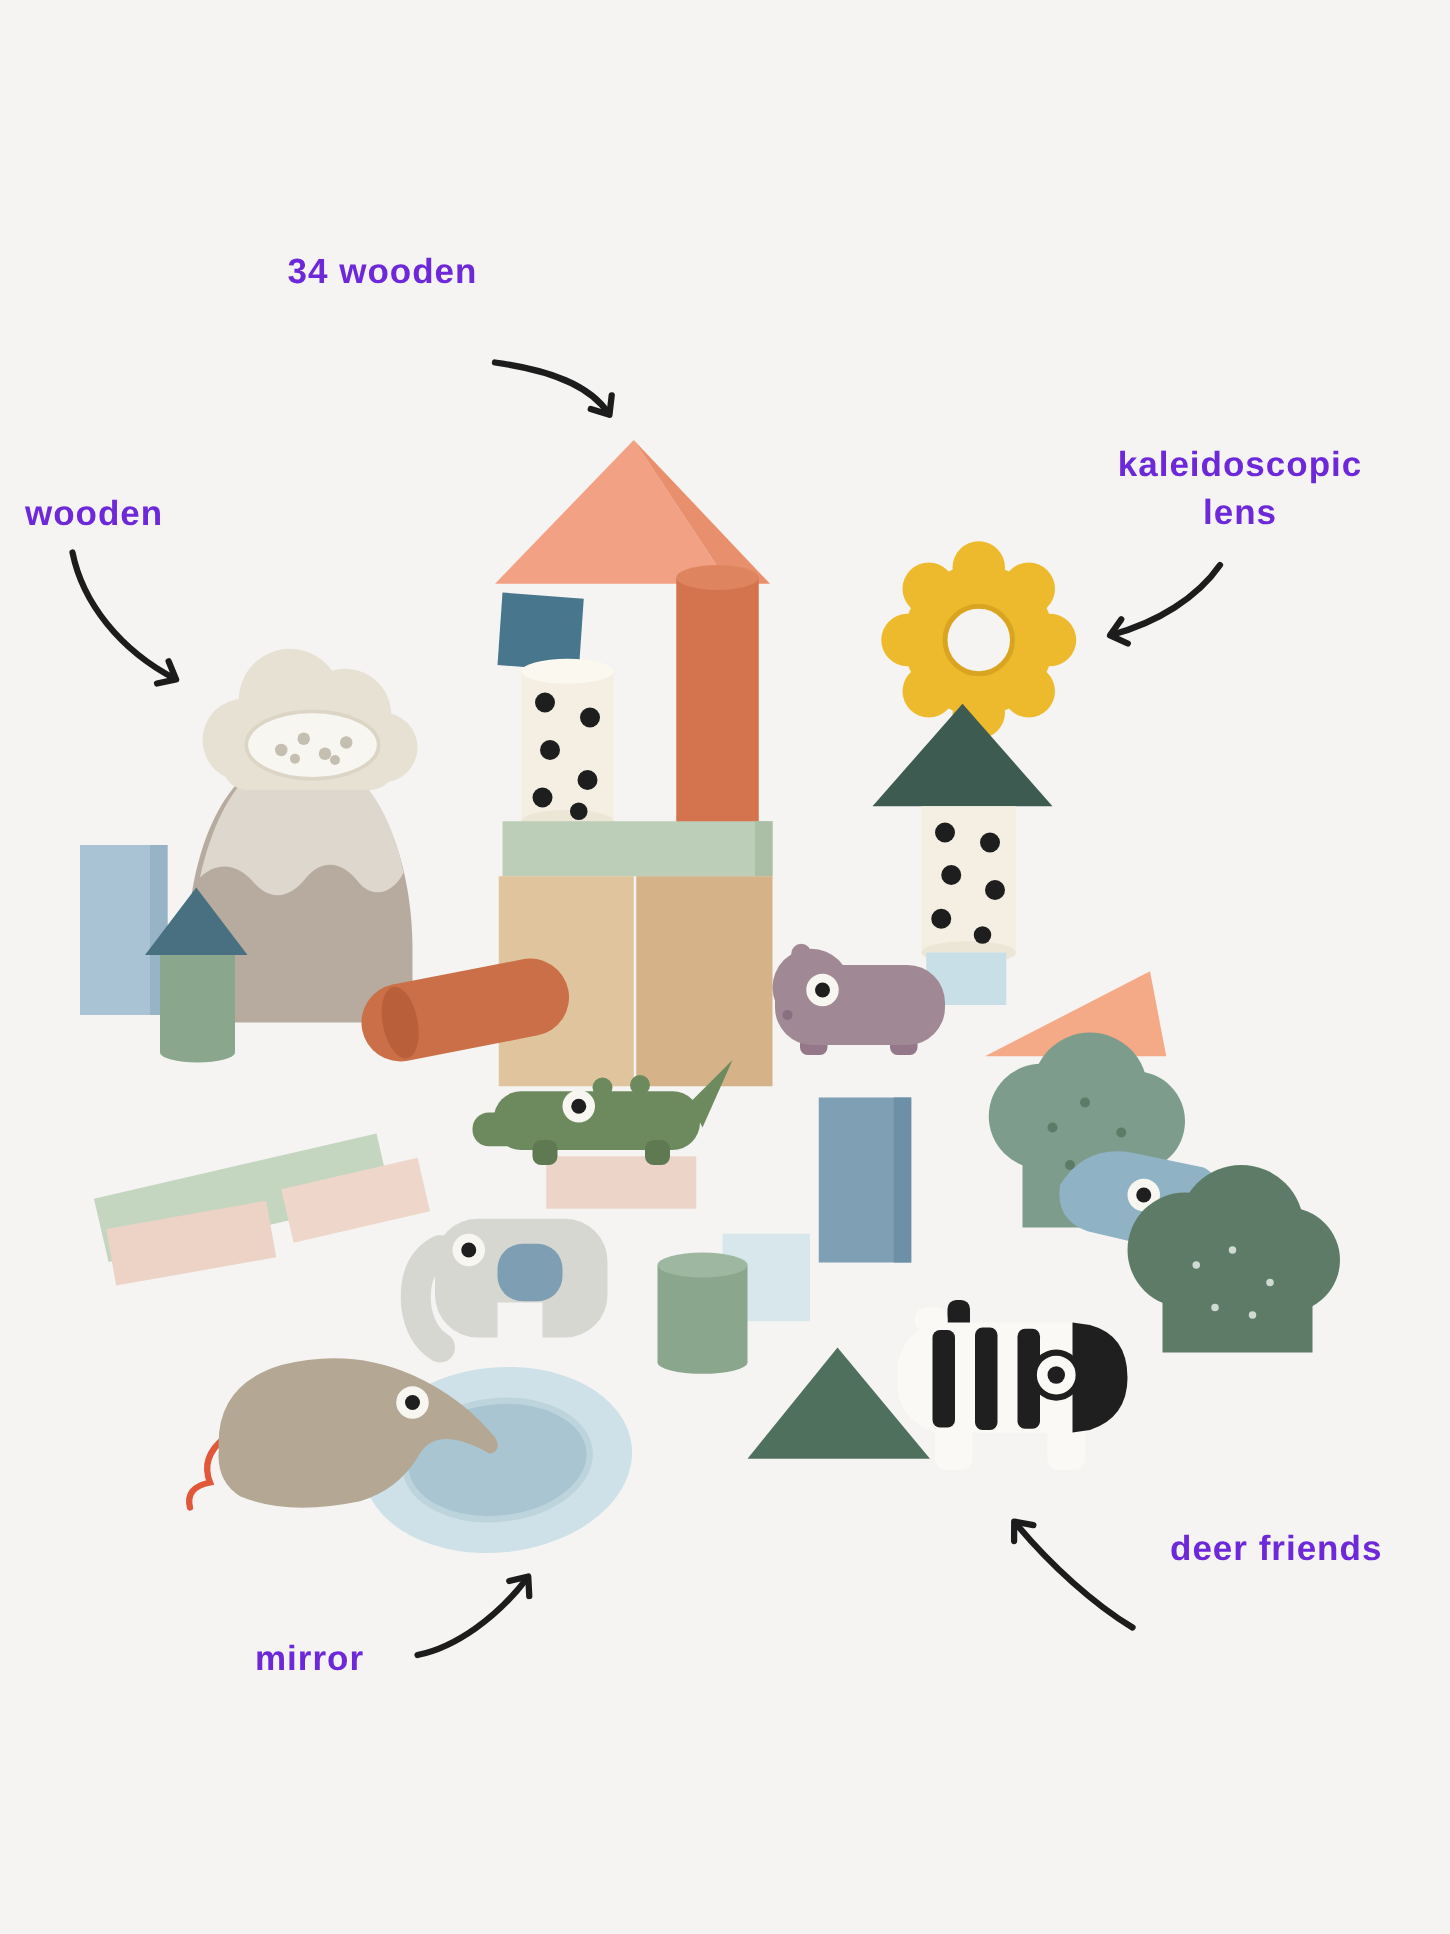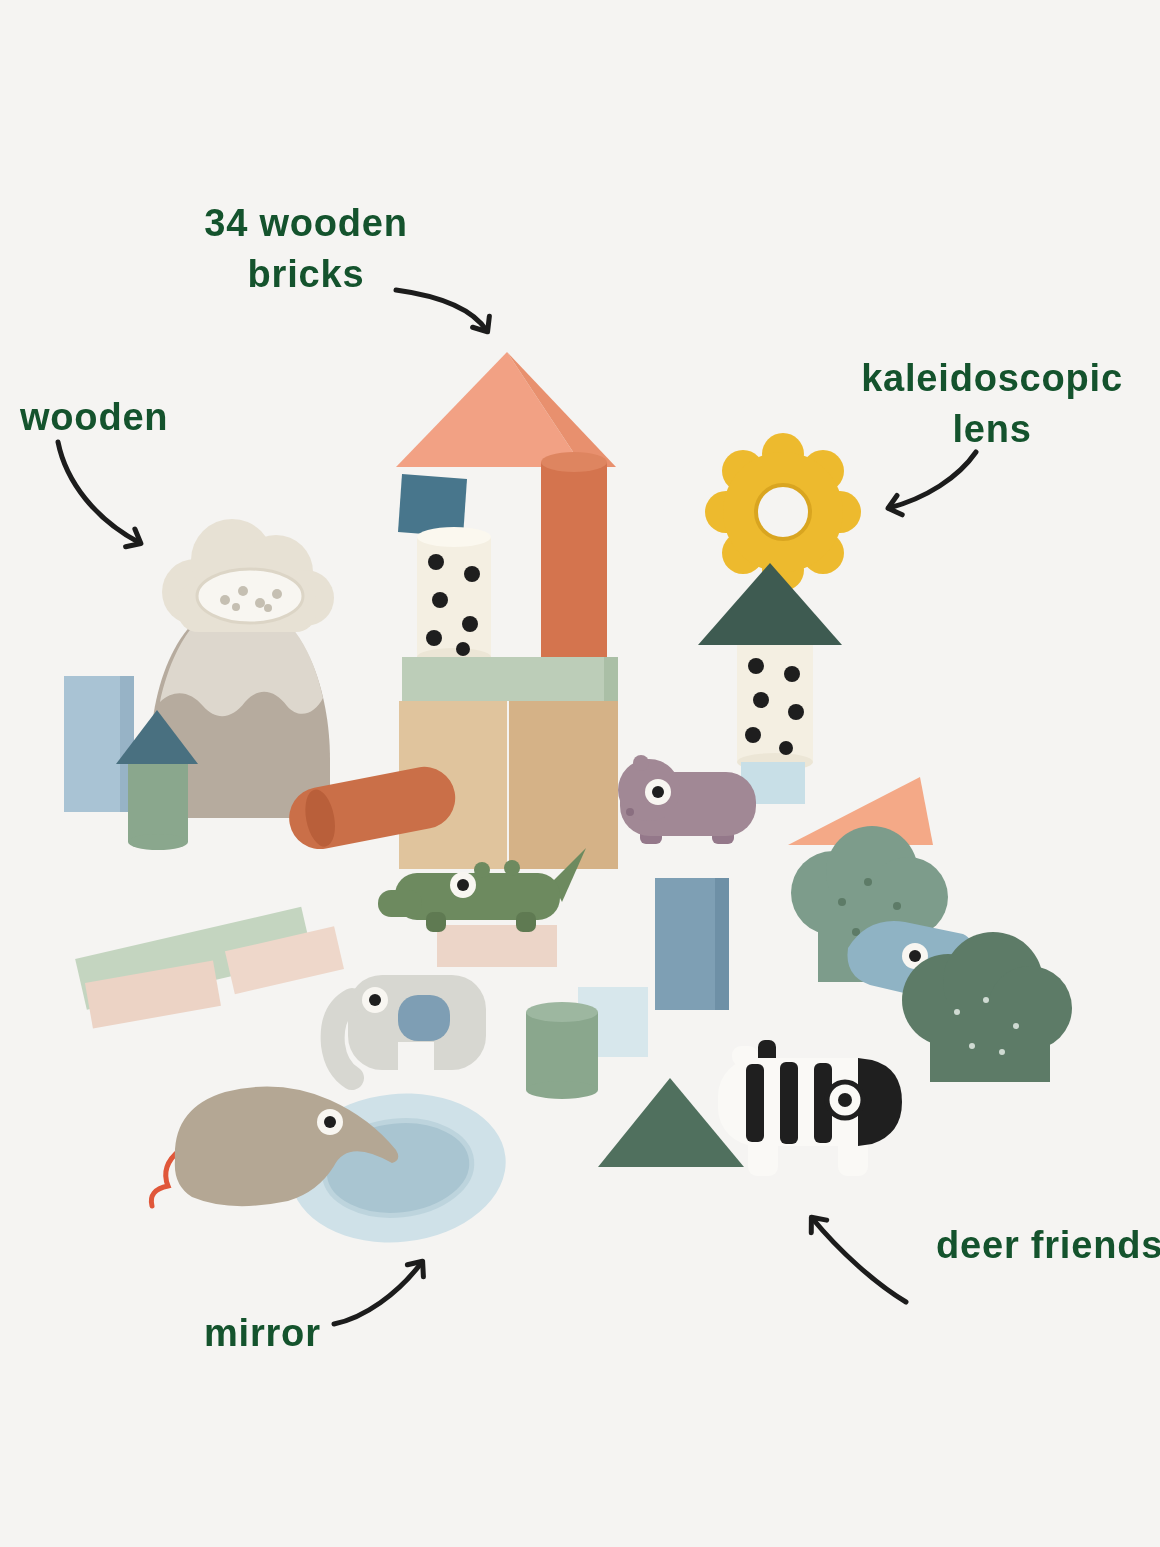--- a/index.html
+++ b/index.html
@@ -9,22 +9,22 @@
     margin:0 auto;
     background:#f5f4f2;
     overflow:hidden;
     font-family:"Liberation Sans",sans-serif;
   }
   .scene{position:absolute;inset:0;}
   .label{
     position:absolute;
     font-family:"Liberation Sans",sans-serif;
     font-weight:700;
-    color:#14532d;
-    font-size:38px;
+    color:#6d28d9;
+    font-size:28px;
     letter-spacing:0.8px;
     line-height:1.35;
     white-space:nowrap;
   }
   .label.center{text-align:center;white-space:normal;}
 </style>
 </head>
 <body>
 
 <div class="canvas">
@@ -278,21 +278,20 @@
     <g>
       <path d="M334,1324 C364,1318 398,1294 422,1262" fill="none" stroke="#1c1c1c" stroke-width="5" stroke-linecap="round" marker-end="url(#ah)"></path>
     </g>
     <g>
       <path d="M906,1302 C876,1284 840,1252 812,1218" fill="none" stroke="#1c1c1c" stroke-width="5" stroke-linecap="round" marker-end="url(#ah)"></path>
     </g>
   </svg>
 
   <div class="label center" style="left:160px;top:198px;width:292px;">
     <div>34 wooden</div>
-    <div>bricks</div>
   </div>
 
   <div class="label" style="left:20px;top:392px;">wooden</div>
 
   <div class="label center" style="left:858px;top:353px;width:268px;">
     <div>kaleidoscopic</div>
     <div>lens</div>
   </div>
 
   <div class="label" style="left:204px;top:1308px;text-align:right;">mirror</div>

